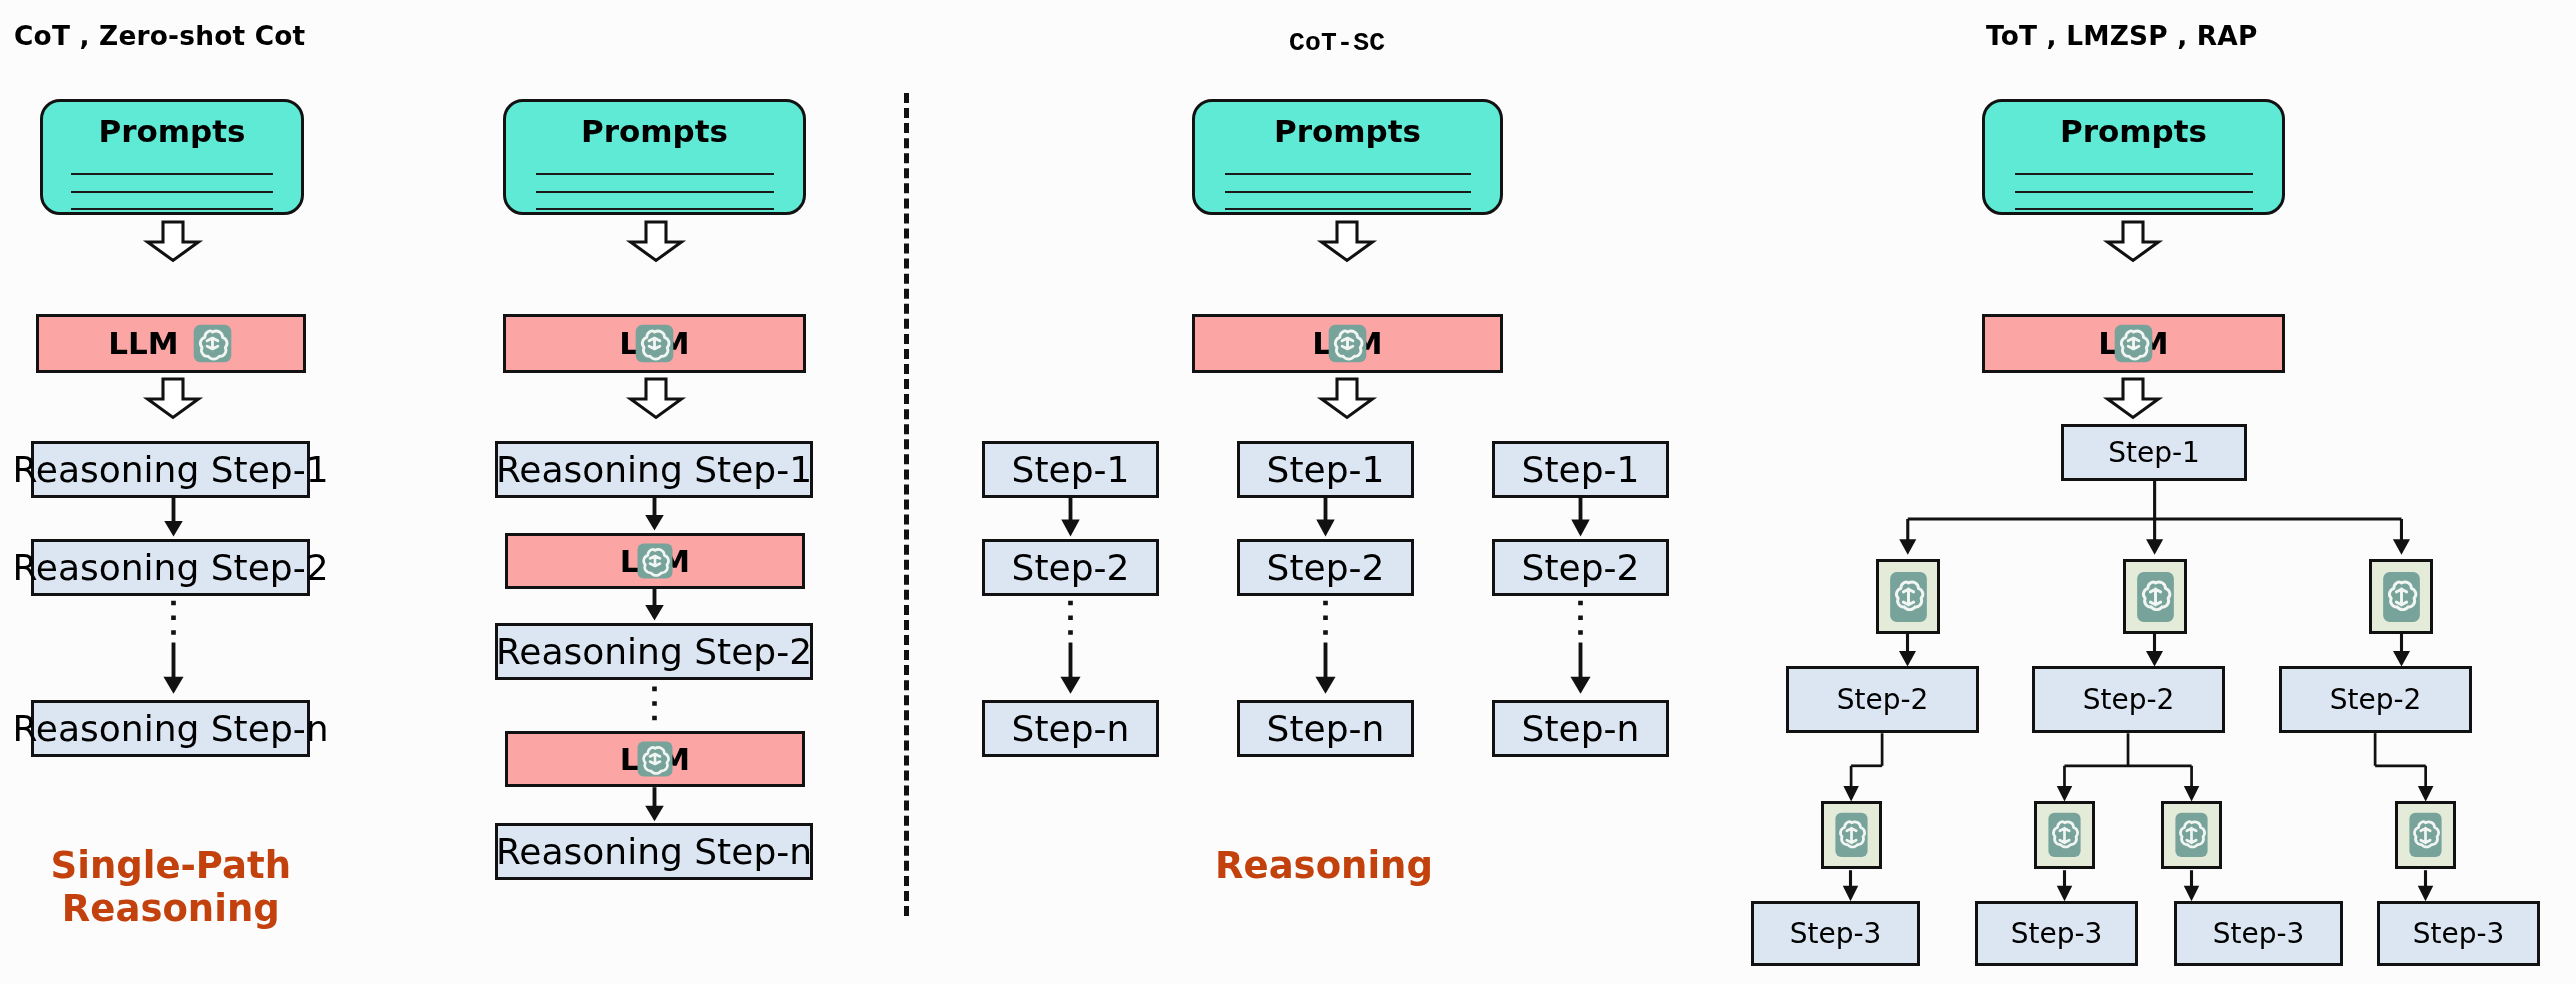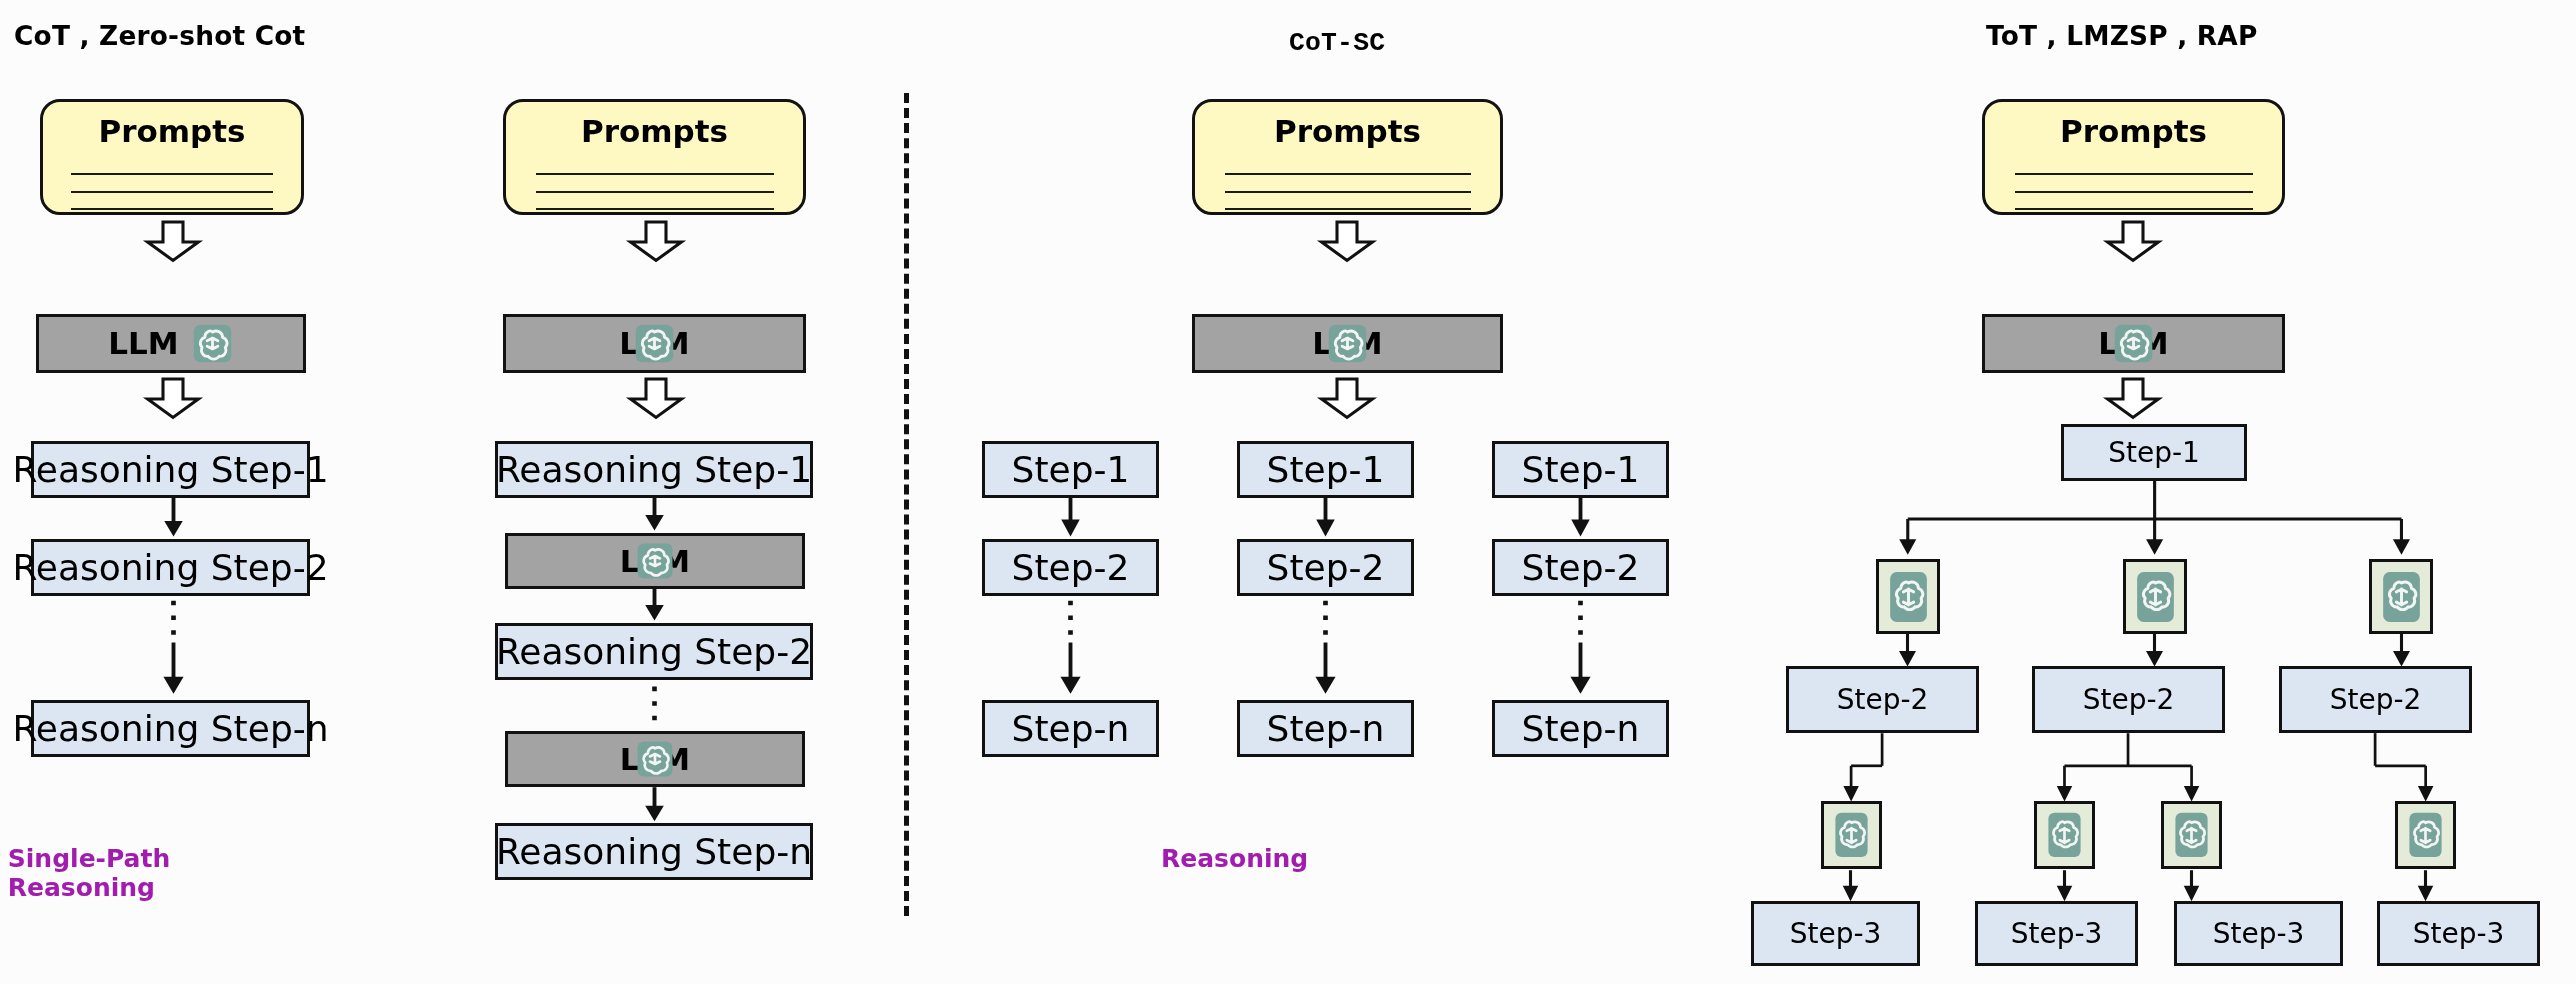--- a/index.html
+++ b/index.html
@@ -4,38 +4,38 @@
 <style>
   html,body{margin:0;padding:0;background:#fdfdfd;}
   body{width:2576px;height:984px;position:relative;overflow:hidden;
        font-family:"DejaVu Sans","Liberation Sans",sans-serif;}
   .stage{position:absolute;left:0;top:0;width:2576px;height:984px;background:#fcfcfc;}
 
   
   .abs{position:absolute;box-sizing:border-box;}
   .title{font-weight:bold;font-size:26.4px;color:#000000;white-space:nowrap;letter-spacing:0.2px;}
 
-  .prompts{background:#fef9c3;border:3.9px solid #121212;border-radius:20px;}
+  .prompts{background:#5eead4;border:3.9px solid #121212;border-radius:20px;}
   .prompts .plabel{position:absolute;left:0;right:0;top:11px;text-align:center;
                    font-weight:bold;font-size:31px;color:#000;}
   .prompts .rule{position:absolute;height:0;border-top:2.3px solid #1a1a1a;}
 
-  .llm{background:#a3a3a3;border:3.9px solid #121212;display:flex;align-items:center;
+  .llm{background:#fca5a5;border:3.9px solid #121212;display:flex;align-items:center;
        justify-content:center;gap:12.4px;}
   .llm .lt{font-weight:bold;font-size:31px;color:#000;line-height:1;}
 
   .stepbox{background:#dce6f2;border:3.1px solid #111;display:flex;align-items:center;
            justify-content:center;}
   .stepbox span{font-size:36px;color:#000;white-space:nowrap;line-height:1;}
   .stepbox.big span{font-size:28px;}
 
   .nodebox{background:#e4ecd9;border:3.1px solid #111;display:flex;align-items:center;
            justify-content:center;}
 
-  .bigtitle{font-weight:bold;font-size:25px;color:#a21caf;line-height:1.15;}
+  .bigtitle{font-weight:bold;font-size:37px;color:#c2410c;text-align:center;line-height:1.15;}
 
   .divider{border-left:5.4px dashed #111;}
 
   svg{position:absolute;overflow:visible;pointer-events:none;}
   .oai{display:block;}
 </style>
 </head>
 <body>
 
 <div class="stage">

